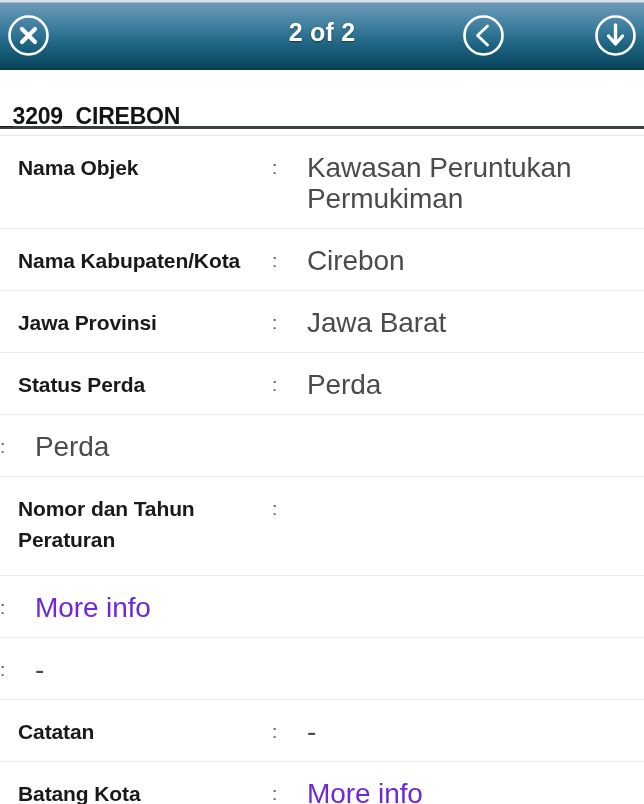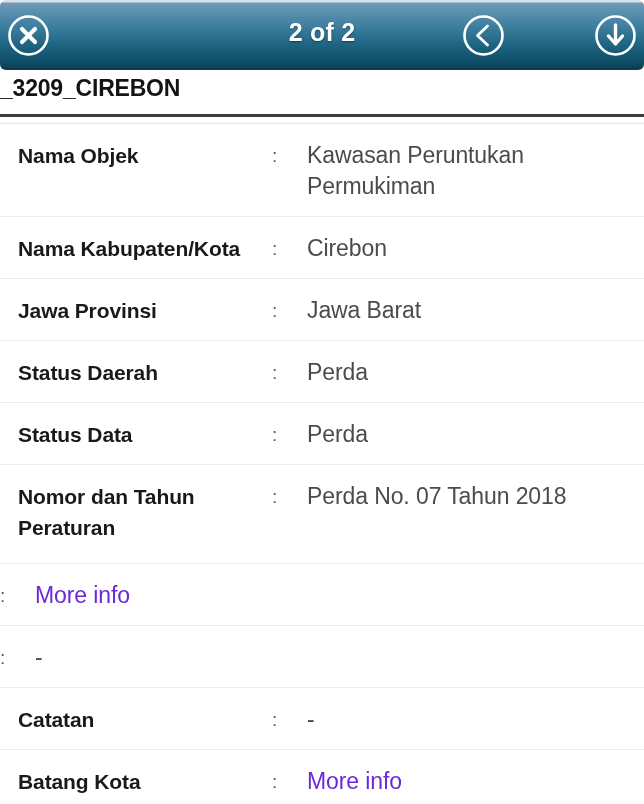--- a/index.html
+++ b/index.html
@@ -25,21 +25,20 @@
         #d8e2e8 0px, #d8e2e8 2px,
         #6f9ab8 3px,
         #5e92b1 10px,
         #3b7c9c 28px,
         #1c6380 46px,
         #0e4d66 62px,
         #0b415a 68px,
         #16323d 70px);
     border-bottom: 2px solid #123a4a;
     overflow: hidden;
-    border-radius: 6px;
   }
   .hdr-title {
     position: absolute;
     left: 0;
     right: 0;
     top: 18px;
     text-align: center;
     color: #ffffff;
     font-size: 25px;
     font-weight: bold;
@@ -54,22 +53,23 @@
     cursor: pointer;
   }
   .hdr-icon svg { display: block; }
   #icon-close { left: 5px; }
   #icon-back  { left: 460px; }
   #icon-down  { left: 592px; }
 
   
   .doc-title-wrap {
     position: relative;
-    height: 44px;
+    height: 28px;
     background: #ffffff;
+    margin-top: 28px;
   }
   .doc-title {
     position: absolute;
     left: 0px;
     top: 5px;
     font-size: 23px;
     font-weight: bold;
     color: #141414;
     letter-spacing: -0.2px;
     white-space: nowrap;
@@ -114,21 +114,21 @@
   .cell-colon {
     width: 35px;
     font-size: 19px;
     color: #5a5a5a;
     line-height: 31px;
     text-align: left;
   }
   .cell-value {
     flex: 1;
     padding-right: 14px;
-    font-size: 23px;
+    font-size: 28px;
     color: #4b4b4b;
     line-height: 31px;
     letter-spacing: -0.1px;
   }
   .cell-value.link {
     color: #6d28d9;
     cursor: pointer;
   }
 </style>
 </head>
@@ -178,33 +178,31 @@
       <div class="cell-label">Nama Kabupaten/Kota</div>
       <div class="cell-colon">:</div>
       <div class="cell-value">Cirebon</div>
     </div>
     <div class="info-row">
       <div class="cell-label">Jawa Provinsi</div>
       <div class="cell-colon">:</div>
       <div class="cell-value">Jawa Barat</div>
     </div>
     <div class="info-row">
-      <div class="cell-label">Status Daerah</div>
+      <div class="cell-label">Status Perda</div>
       <div class="cell-colon">:</div>
       <div class="cell-value">Perda</div>
     </div>
     <div class="info-row">
-      <div class="cell-label">Status Data</div>
       <div class="cell-colon">:</div>
       <div class="cell-value">Perda</div>
     </div>
     <div class="info-row tall">
       <div class="cell-label">Nomor dan Tahun Peraturan</div>
       <div class="cell-colon">:</div>
-      <div class="cell-value">Perda No. 07 Tahun 2018</div>
     </div>
     <div class="info-row">
       <div class="cell-colon">:</div>
       <div class="cell-value link">More info</div>
     </div>
     <div class="info-row">
       <div class="cell-colon">:</div>
       <div class="cell-value">-</div>
     </div>
     <div class="info-row">

